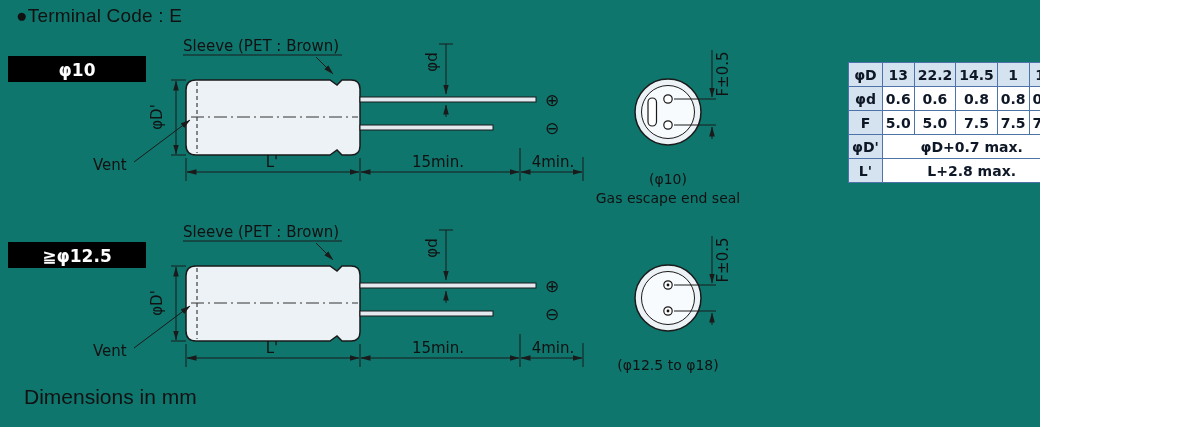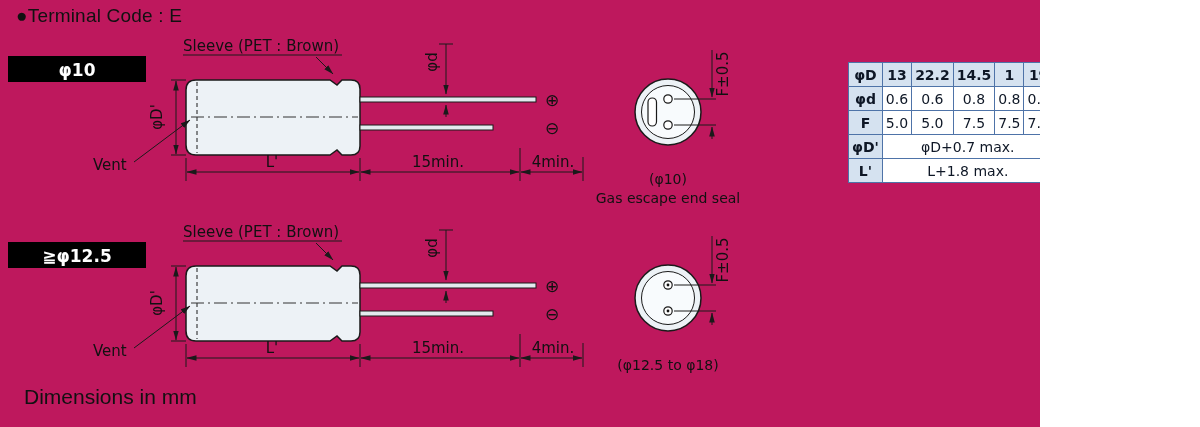--- a/index.html
+++ b/index.html
@@ -1,17 +1,17 @@
 <!DOCTYPE html>
 <html><head>
 <meta charset="utf-8">
 <style>
   *{margin:0;padding:0;box-sizing:border-box}
   html,body{background:#fff}
-  #page{position:relative;width:1040px;height:427px;background:#be185d;overflow:hidden;
+  #page{position:relative;width:1040px;height:427px;background:#0f766e;overflow:hidden;
         font-family:"Liberation Sans",sans-serif;color:#111}
   .page-title{position:absolute;left:16px;top:5px;font-size:19px;letter-spacing:.2px}
   .dims-note{position:absolute;left:24px;top:385px;font-size:21px}
   svg.diagrams{position:absolute;left:0;top:0}
 
   
   .lbl{font-size:15px;fill:#111;font-family:"DejaVu Sans","Liberation Sans",sans-serif}
   .cap{font-size:14px;fill:#111;font-family:"DejaVu Sans","Liberation Sans",sans-serif}
   .mid{text-anchor:middle}
   .sizebox{font-size:17px;font-weight:bold;fill:#fff;text-anchor:middle;dominant-baseline:central;
@@ -26,21 +26,21 @@
   .hole{fill:#fff;stroke:#1a1a1a;stroke-width:1.2}
   .lead{fill:#e4eaef;stroke:#1a1a1a;stroke-width:1}
   .dot{fill:#111;stroke:none}
 
   
   table.spec{position:absolute;left:848px;top:62px;border-collapse:collapse;font-size:14px;color:#0e1726}
   .spec th,.spec td{border:1px solid #4e73a8;text-align:center;height:24px;padding:0 3px;vertical-align:middle}
   .spec th{background:#d5e2f0;font-weight:bold;width:52px;
            font-family:"DejaVu Sans","Liberation Sans",sans-serif}
   .spec th.rowlabel{width:80px}
-  .spec td{background:#fff;font-weight:normal;
+  .spec td{background:#fff;font-weight:bold;
            font-family:"DejaVu Sans","Liberation Sans",sans-serif}
 </style>
 </head>
 <body>
 
 <div id="page">
 
   <div class="page-title">●Terminal Code : E</div>
 
   <svg class="diagrams" width="800" height="427" viewBox="0 0 800 427">
@@ -206,20 +206,20 @@
       <td>7.5</td>
       <td>7.5</td>
       <td>7.5</td>
     </tr>
     <tr>
       <th class="rowlabel">φD'</th>
       <td colspan="5">φD+0.7 max.</td>
     </tr>
     <tr>
       <th class="rowlabel">L'</th>
-      <td colspan="5">L+1.8 max.</td>
+      <td colspan="5">L+2.8 max.</td>
     </tr>
   </tbody>
     </table>
 
   <div class="dims-note">Dimensions in mm</div>
 
 </div>
 
 </body></html>

